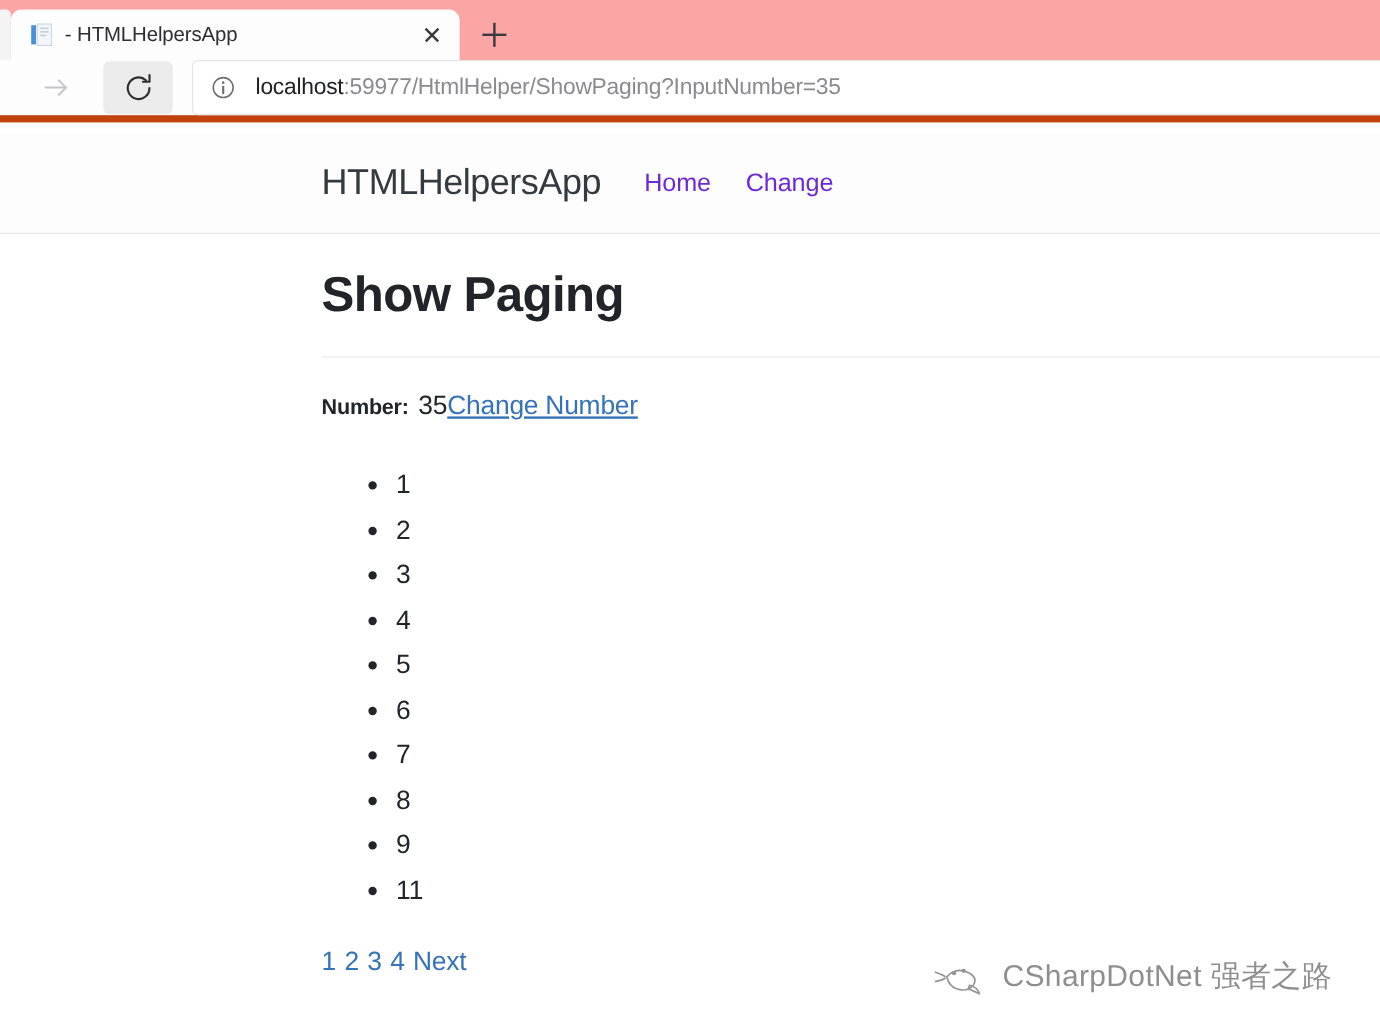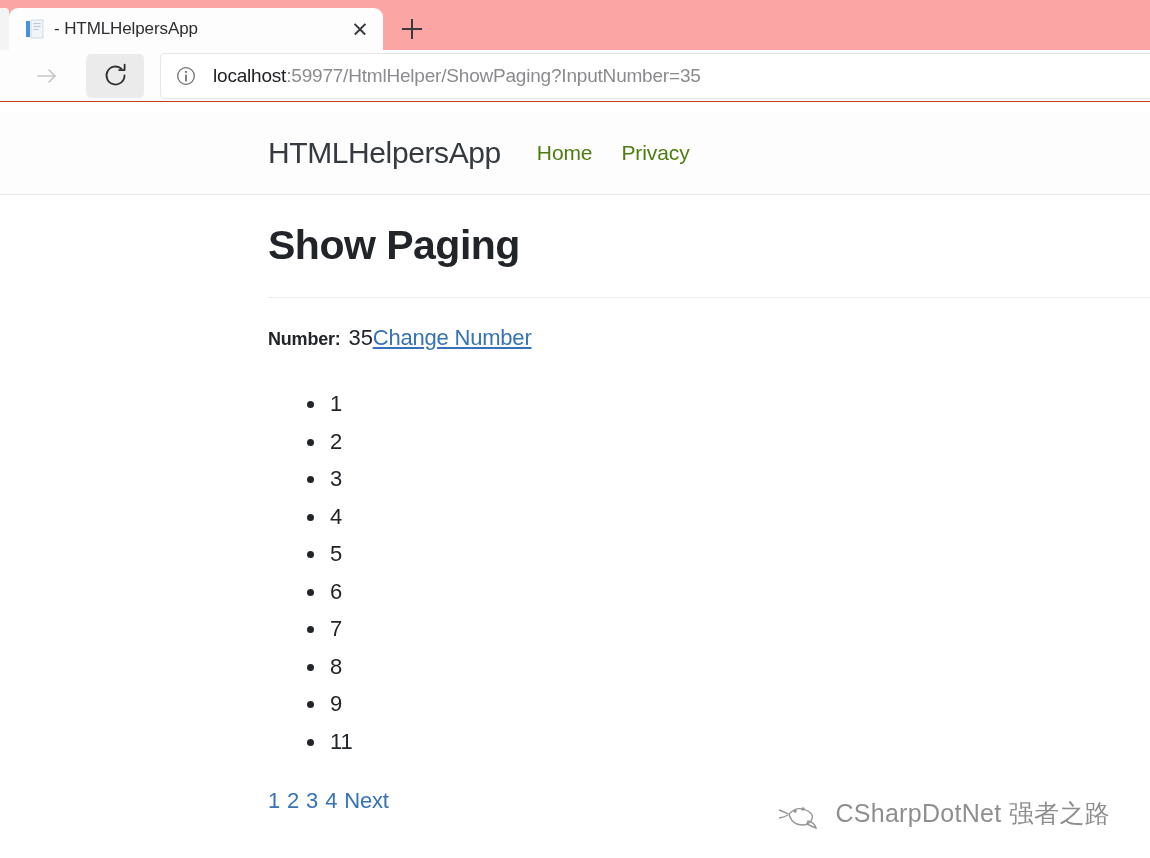--- a/index.html
+++ b/index.html
@@ -92,21 +92,21 @@
   .newtab::before { width: 20px; height: 1.7px; }
   .newtab::after  { height: 20px; width: 1.7px; }
 
   
   .toolbar {
     height: 52px;
     background: #fdfdfd;
     display: flex;
     align-items: center;
     padding: 0 10px;
-    border-bottom: 1px solid #c2410c;
+    border-bottom: 6px solid #c2410c;
     position: relative;
   }
   .nav-btn {
     width: 46px; height: 40px;
     flex: 0 0 46px;
     position: relative;
     display: flex; align-items: center; justify-content: center;
     border-radius: 5px;
   }
   .nav-fwd { margin-left: 14px; }
@@ -166,21 +166,21 @@
     white-space: nowrap;
   }
   .navlinks {
     display: flex;
     align-items: center;
     margin-left: 36px;
     gap: 29px;
   }
   .navlink {
     font-size: 21px;
-    color: #4d7c0f;
+    color: #6d28d9;
     white-space: nowrap;
     letter-spacing: -0.1px;
   }
 
   .content {
     padding-left: 268px;
     padding-top: 27px;
   }
   .page-title {
     font-size: 41px;
@@ -328,21 +328,21 @@
       <span class="urltext"><span class="host">localhost</span><span>:59977/HtmlHelper/ShowPaging?InputNumber=35</span></span>
     </div>
   </div>
 
   <div class="page">
 
     <div class="navbar">
       <span class="brand">HTMLHelpersApp</span>
       <nav class="navlinks">
         <span class="navlink">Home</span>
-        <span class="navlink">Privacy</span>
+        <span class="navlink">Change</span>
       </nav>
     </div>
 
     <div class="content">
       <h1 class="page-title">Show Paging</h1>
       <div class="divider"></div>
 
       <div class="numrow">
         <span class="numlabel">Number:</span>
         <span class="numvalue">35</span>

